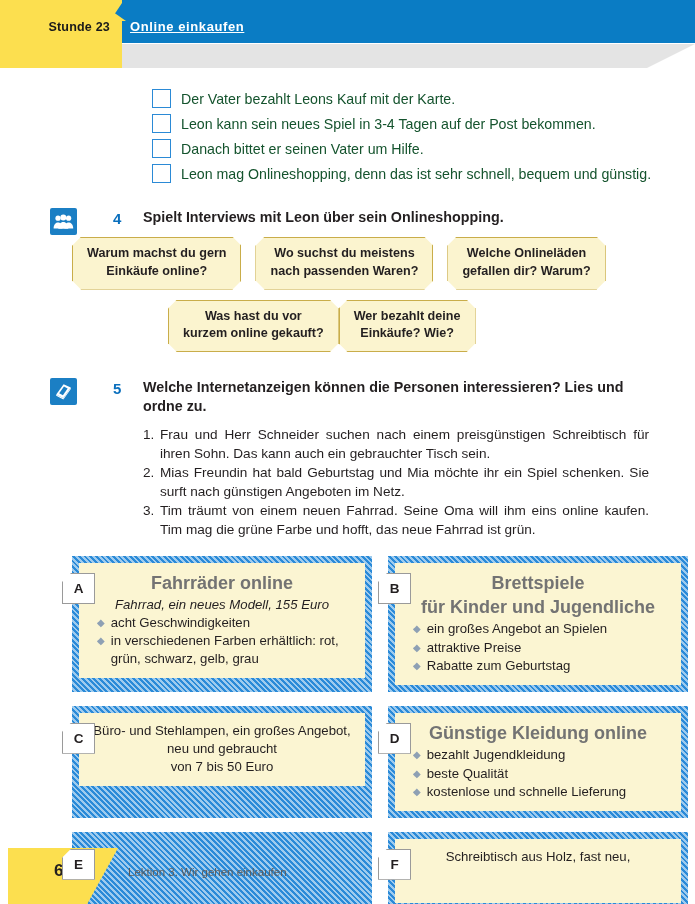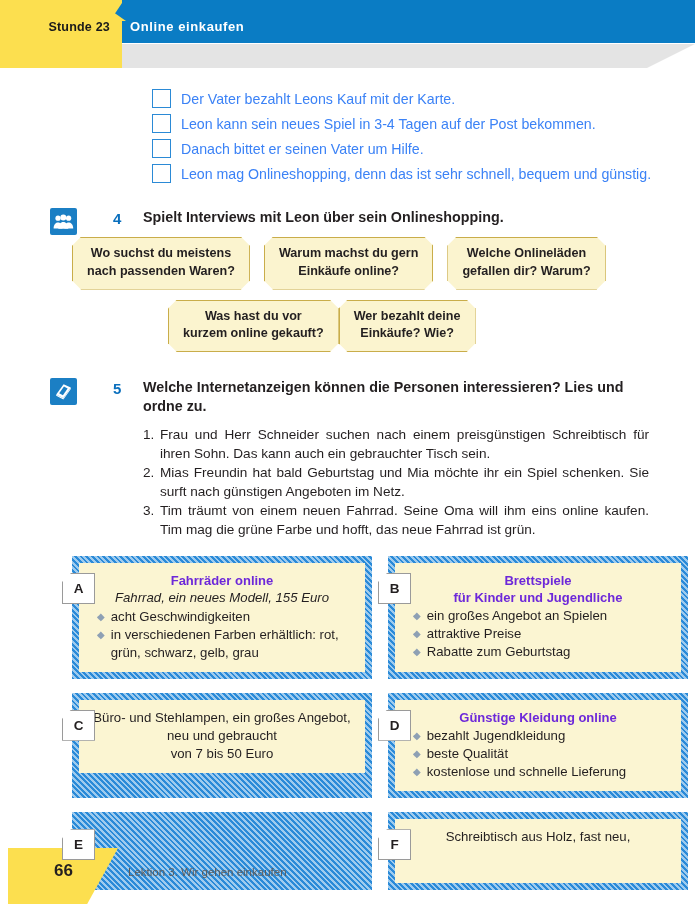--- a/index.html
+++ b/index.html
@@ -71,20 +71,21 @@
     letter-spacing: 0.2px;
     color: #1a1a1a;
   }
   .header-title {
     position: absolute;
     left: 130px; top: 19px;
     font-size: 13px;
     font-weight: bold;
     letter-spacing: 0.6px;
     color: #ffffff;
+    text-decoration: underline;
   }
 
   
   .page {
     position: relative;
     padding: 0;
   }
 
   
   .check-list {
@@ -101,21 +102,21 @@
   .checkbox {
     width: 17px;
     height: 17px;
     border: 1.6px solid #2b8ad6;
     background: #ffffff;
     flex: 0 0 auto;
     margin-right: 10px;
   }
   .check-text {
     font-size: 14.2px;
-    color: #3b82f6;
+    color: #14532d;
     white-space: nowrap;
   }
 
   
   .exercise {
     position: relative;
     margin-top: 22px;
   }
   .ex-icon {
     position: absolute;
@@ -228,24 +229,24 @@
     font-weight: bold;
     color: #231f20;
     display: flex;
     align-items: center;
     justify-content: center;
     clip-path: polygon(9px 0, 100% 0, 100% 100%, 0 100%, 0 9px);
     z-index: 3;
   }
   .ad-title {
     text-align: center;
-    font-size: 13px;
+    font-size: 18px;
     font-weight: bold;
     line-height: 1.32;
-    color: #6d28d9;
+    color: #737373;
   }
   .ad-sub {
     text-align: center;
     font-size: 13.2px;
     font-style: italic;
     line-height: 1.32;
     color: #231f20;
   }
   .ad-plain {
     text-align: center;
@@ -346,22 +347,22 @@
         <circle cx="10.3" cy="3.4" r="3" fill="#ffffff"></circle>
         <path d="M0.6 14.5 C0.6 10.6 3 8.6 5 8.6 C7 8.6 9.4 10.6 9.4 14.5 Z" fill="#ffffff"></path>
         <path d="M11.4 14.5 C11.4 10.6 13.8 8.6 15.7 8.6 C17.7 8.6 20.2 10.6 20.2 14.5 Z" fill="#ffffff"></path>
         <path d="M5.3 14.8 C5.3 10.3 7.6 8 10.3 8 C13 8 15.3 10.3 15.3 14.8 Z" fill="#ffffff"></path>
       </svg>
     </div>
     <div class="ex-num">4</div>
     <div class="ex-head">Spielt Interviews mit Leon über sein Onlineshopping.</div>
 
     <div class="bubble-row row1">
+      <div class="bubble"><span>Warum machst du gern<br>Einkäufe online?</span></div>
       <div class="bubble"><span>Wo suchst du meistens<br>nach passenden Waren?</span></div>
-      <div class="bubble"><span>Warum machst du gern<br>Einkäufe online?</span></div>
       <div class="bubble"><span>Welche Onlineläden<br>gefallen dir? Warum?</span></div>
     </div>
     <div class="bubble-row row2">
       <div class="bubble"><span>Was hast du vor<br>kurzem online gekauft?</span></div>
       <div class="bubble"><span>Wer bezahlt deine<br>Einkäufe? Wie?</span></div>
     </div>
   </div>
 
   <div class="exercise" style="margin-top:26px;">
     <div class="ex-icon">

